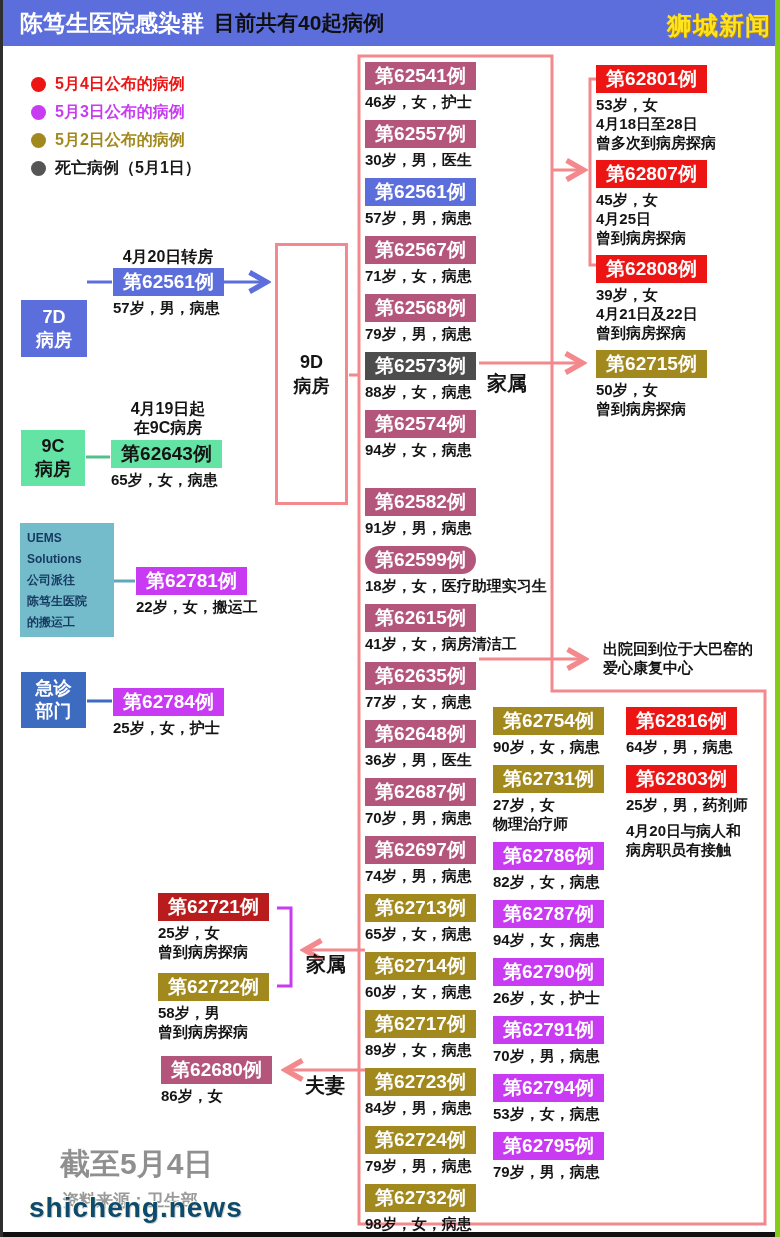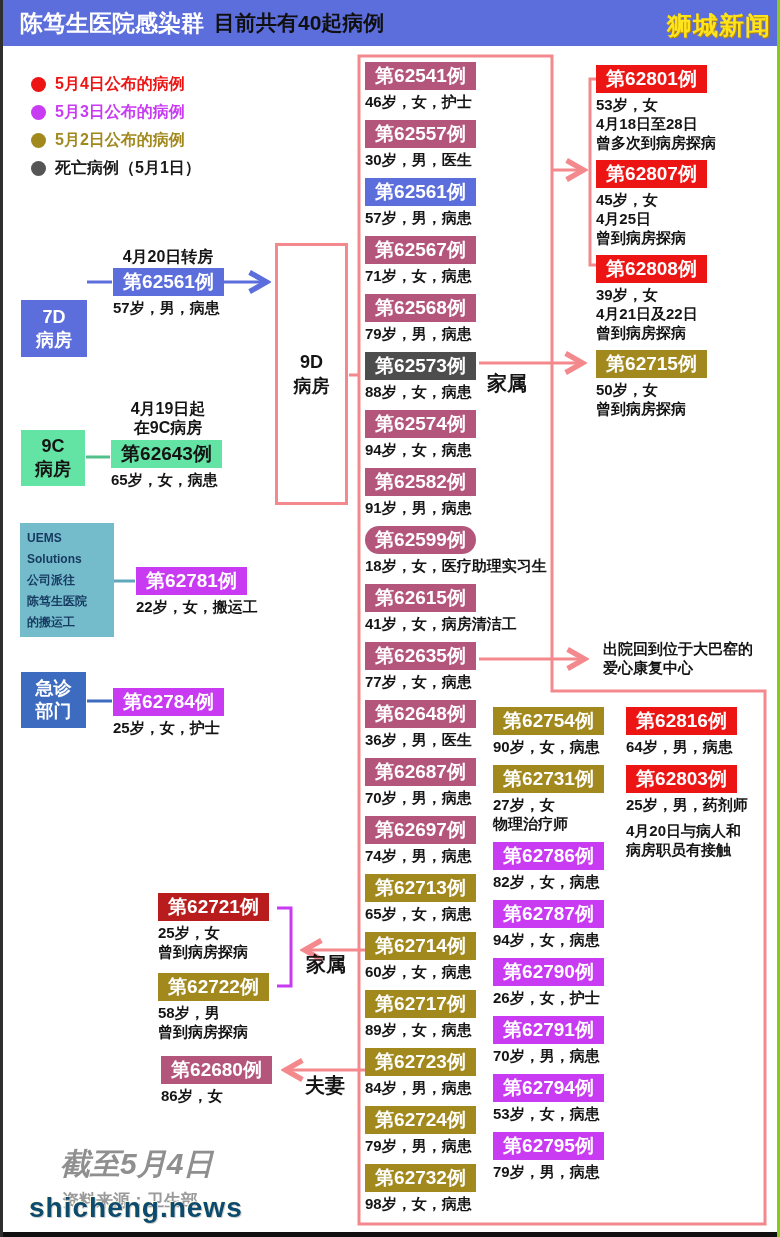--- a/index.html
+++ b/index.html
@@ -1,18 +1,18 @@
 <!DOCTYPE html>
 <html><head>
 <meta charset="utf-8">
 <style>
   html,body{margin:0;padding:0;background:#fff;}
   #stage{position:relative;width:780px;height:1237px;background:#fff;overflow:hidden;
          font-family:"Liberation Sans","DejaVu Sans",sans-serif;
-         border-left:3px solid #2e2e2e;border-right:3px solid #84cc16;box-sizing:border-box;}
+         border-left:3px solid #2e2e2e;border-right:5px solid #84cc16;box-sizing:border-box;}
   #bottom-bar{position:absolute;left:0;bottom:0;width:780px;height:5px;background:#101010;}
   
   #header{position:absolute;left:0;top:0;width:780px;height:46px;background:#5C6EDC;
           display:flex;align-items:center;}
   #header .title{color:#fff;font-weight:bold;font-size:23px;margin-left:17px;white-space:nowrap;}
   #header .subtitle{color:#101010;font-weight:bold;font-size:21px;margin-left:10px;white-space:nowrap;}
   #logo{position:absolute;right:12px;top:9px;color:#FFE41C;font-weight:bold;font-size:25px;
         letter-spacing:1px;text-shadow:1px 1px 0 #b88700;}
   #logo-badge{position:absolute;right:52px;top:2px;width:22px;height:26px;background:#E8302A;
               border-radius:5px;z-index:-1;}
@@ -64,21 +64,21 @@
   #fam1{left:155px;top:973px;}
   #fam2{left:158px;top:1056px;}
   
   .rel-label{position:absolute;font-size:20px;font-weight:bold;color:#141414;white-space:nowrap;}
   #lbl-visitor-family{left:484px;top:370px;}
   #lbl-family{left:303px;top:951px;}
   #lbl-couple{left:302px;top:1072px;}
   #discharge{position:absolute;left:600px;top:639px;width:170px;font-size:15px;font-weight:bold;
              line-height:19px;color:#141414;white-space:pre-line;}
   
-  #asof{position:absolute;left:57px;top:1144px;font-size:30px;font-weight:bold;color:#8F8F8F;font-style:italic;}
+  #asof{position:absolute;left:57px;top:1144px;font-size:30px;font-weight:bold;color:#8F8F8F;}
   #source{position:absolute;left:59px;top:1189px;font-size:17px;font-weight:bold;color:#9A9A9A;}
   #watermark{position:absolute;left:26px;top:1192px;font-size:28px;font-weight:bold;color:#0c4a6e;
              letter-spacing:1px;text-shadow:1px 1px 0 #cfcfcf,-1px -1px 0 #fffde0;}
   #connectors{position:absolute;left:0;top:0;pointer-events:none;}
 </style>
 </head>
 <body>
 
 <div id="stage">
 
@@ -176,21 +176,21 @@
 病房</div>
 
   <div class="col" id="center-col">
       <div class="case"><div class="badge" style="background: rgb(180, 85, 124);">第62541例</div><div class="desc">46岁，女，护士</div></div>
       <div class="case"><div class="badge" style="background: rgb(180, 85, 124);">第62557例</div><div class="desc">30岁，男，医生</div></div>
       <div class="case"><div class="badge" style="background: rgb(92, 110, 220);">第62561例</div><div class="desc">57岁，男，病患</div></div>
       <div class="case"><div class="badge" style="background: rgb(180, 85, 124);">第62567例</div><div class="desc">71岁，女，病患</div></div>
       <div class="case"><div class="badge" style="background: rgb(180, 85, 124);">第62568例</div><div class="desc">79岁，男，病患</div></div>
       <div class="case"><div class="badge" style="background: rgb(77, 77, 77);">第62573例</div><div class="desc">88岁，女，病患</div></div>
       <div class="case"><div class="badge" style="background: rgb(180, 85, 124);">第62574例</div><div class="desc">94岁，女，病患</div></div>
-      <div class="case"><div class="badge" style="background: rgb(180, 85, 124);">第62582例</div><div class="desc">91岁，男，病患</div></div>
+      <div class="case"><div class="badge" style="background: rgb(180, 85, 124); margin-top: 20px;">第62582例</div><div class="desc">91岁，男，病患</div></div>
       <div class="case"><div class="badge" style="background: rgb(180, 85, 124); border-radius: 14px;">第62599例</div><div class="desc">18岁，女，医疗助理实习生</div></div>
       <div class="case"><div class="badge" style="background: rgb(180, 85, 124);">第62615例</div><div class="desc">41岁，女，病房清洁工</div></div>
       <div class="case"><div class="badge" style="background: rgb(180, 85, 124);">第62635例</div><div class="desc">77岁，女，病患</div></div>
       <div class="case"><div class="badge" style="background: rgb(180, 85, 124);">第62648例</div><div class="desc">36岁，男，医生</div></div>
       <div class="case"><div class="badge" style="background: rgb(180, 85, 124);">第62687例</div><div class="desc">70岁，男，病患</div></div>
       <div class="case"><div class="badge" style="background: rgb(180, 85, 124);">第62697例</div><div class="desc">74岁，男，病患</div></div>
       <div class="case"><div class="badge" style="background: rgb(162, 137, 30);">第62713例</div><div class="desc">65岁，女，病患</div></div>
       <div class="case"><div class="badge" style="background: rgb(162, 137, 30);">第62714例</div><div class="desc">60岁，女，病患</div></div>
       <div class="case"><div class="badge" style="background: rgb(162, 137, 30);">第62717例</div><div class="desc">89岁，女，病患</div></div>
       <div class="case"><div class="badge" style="background: rgb(162, 137, 30);">第62723例</div><div class="desc">84岁，男，病患</div></div>

